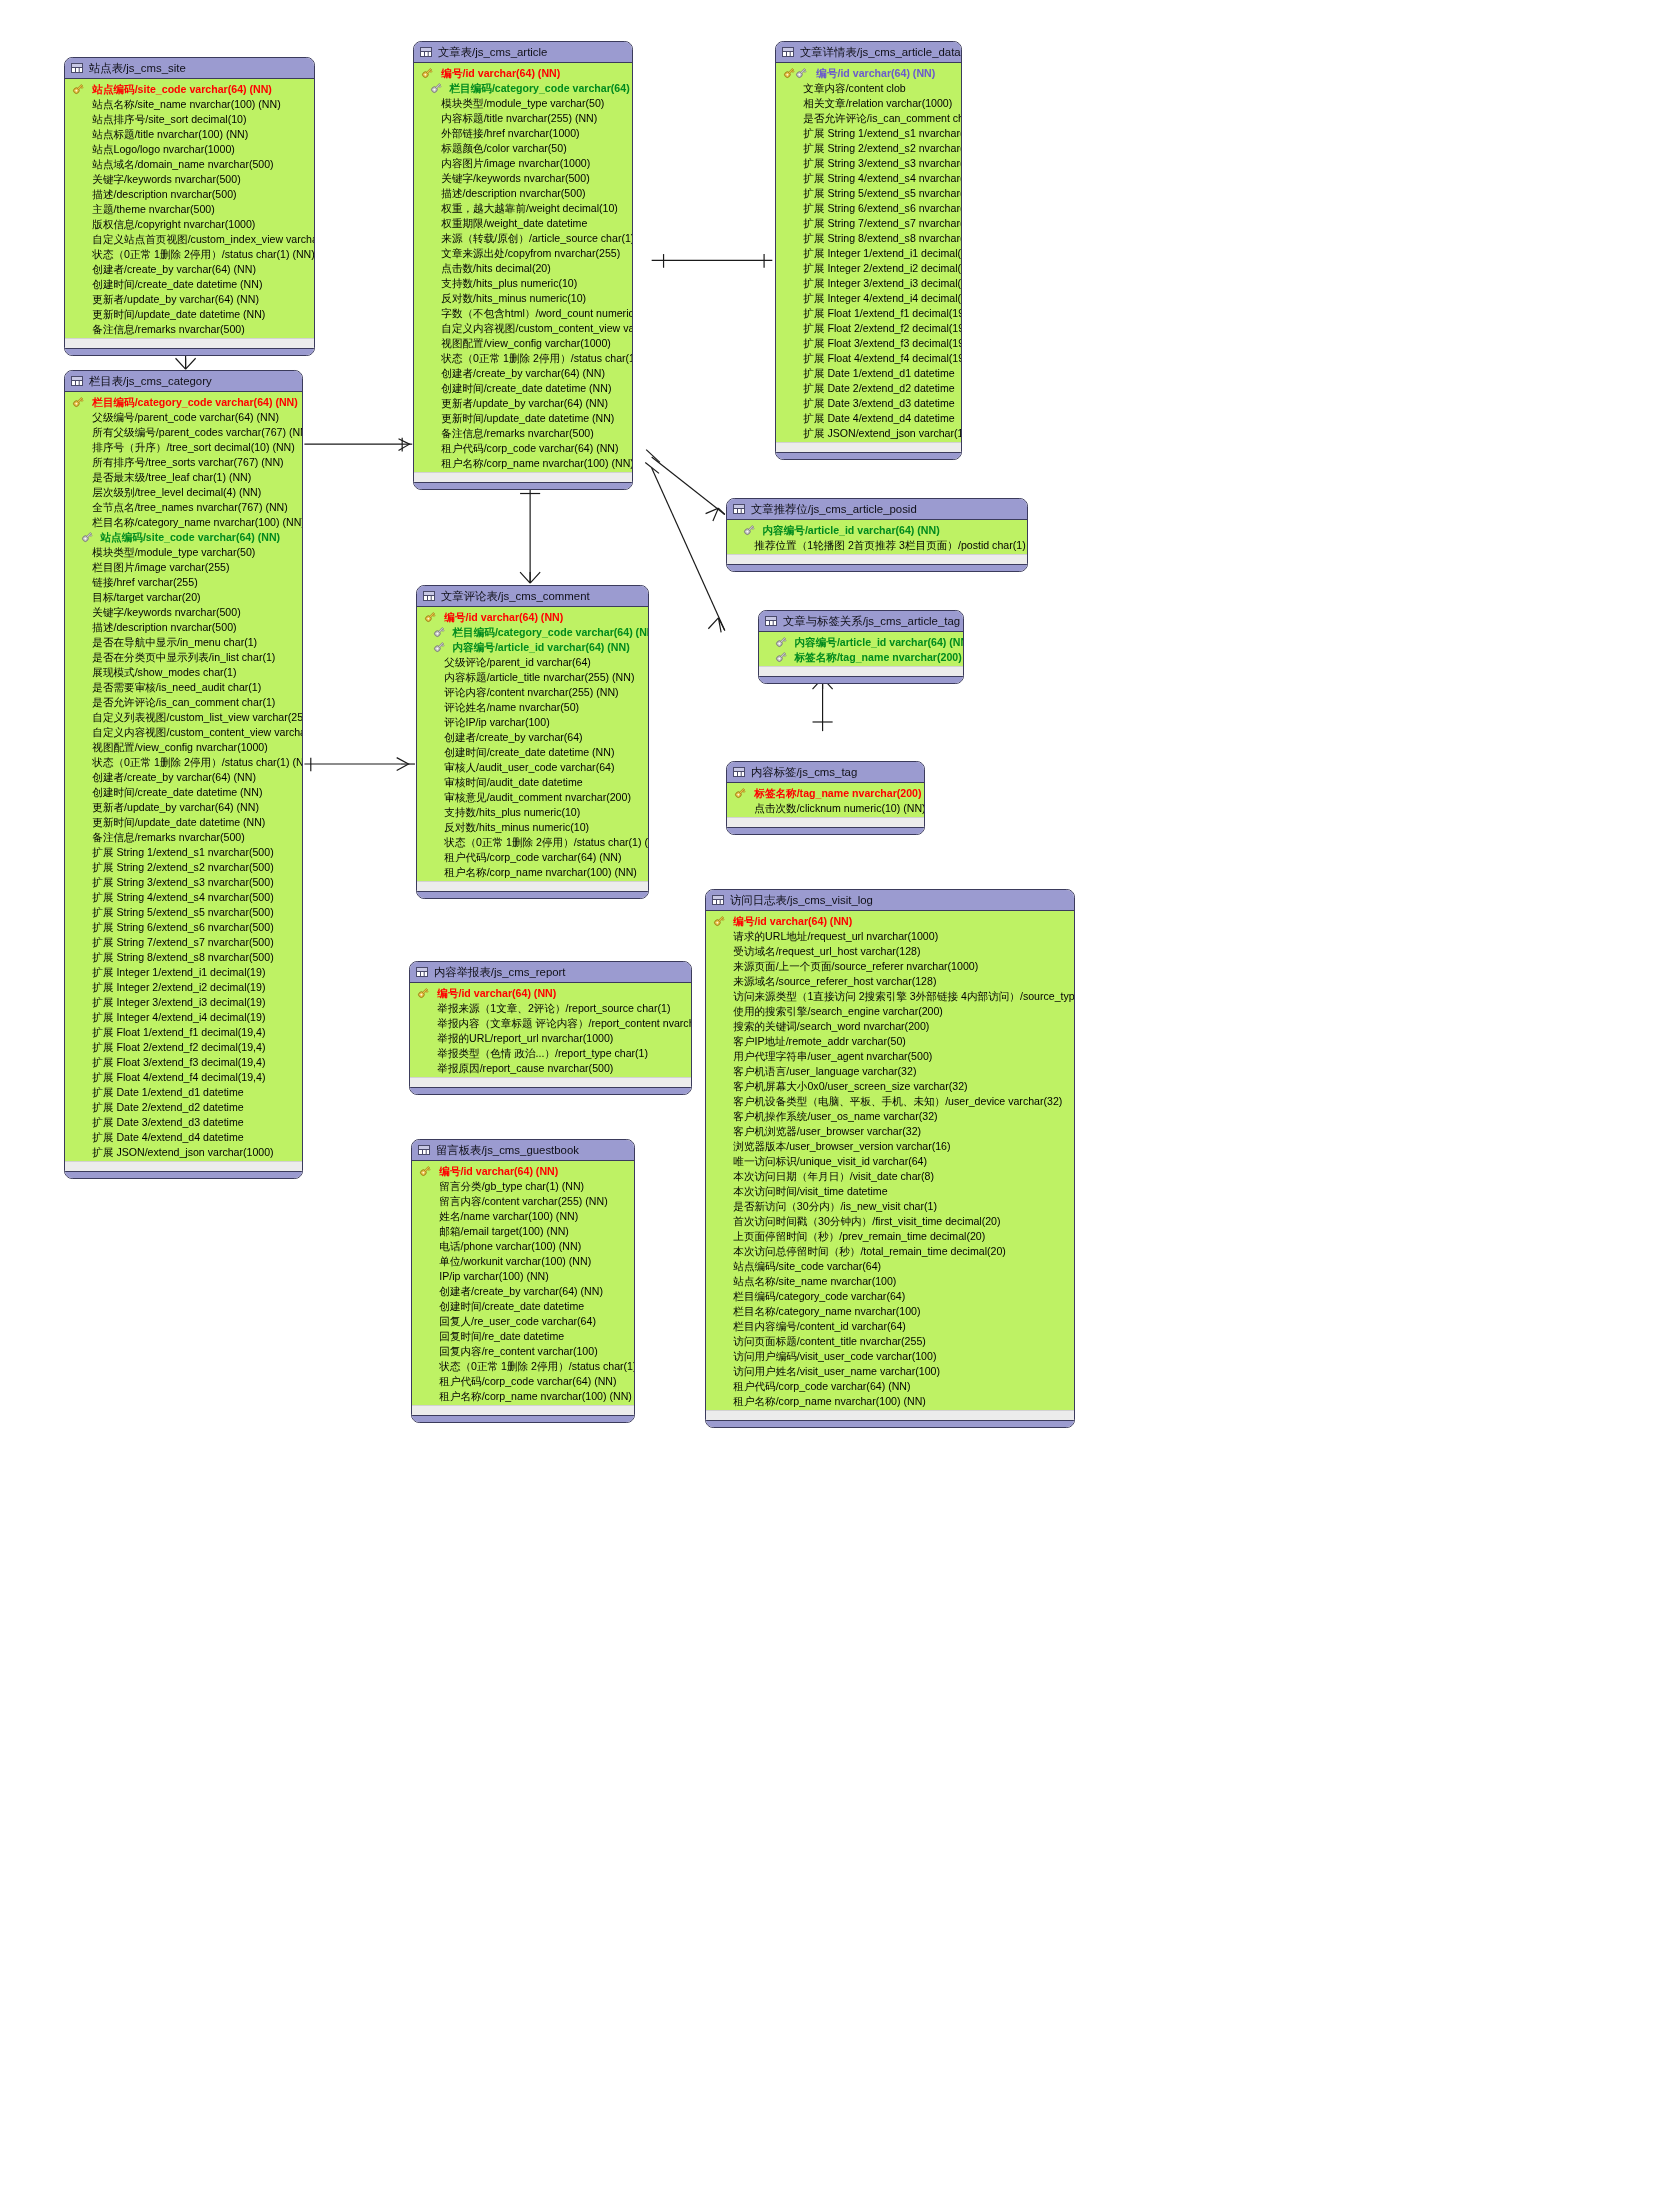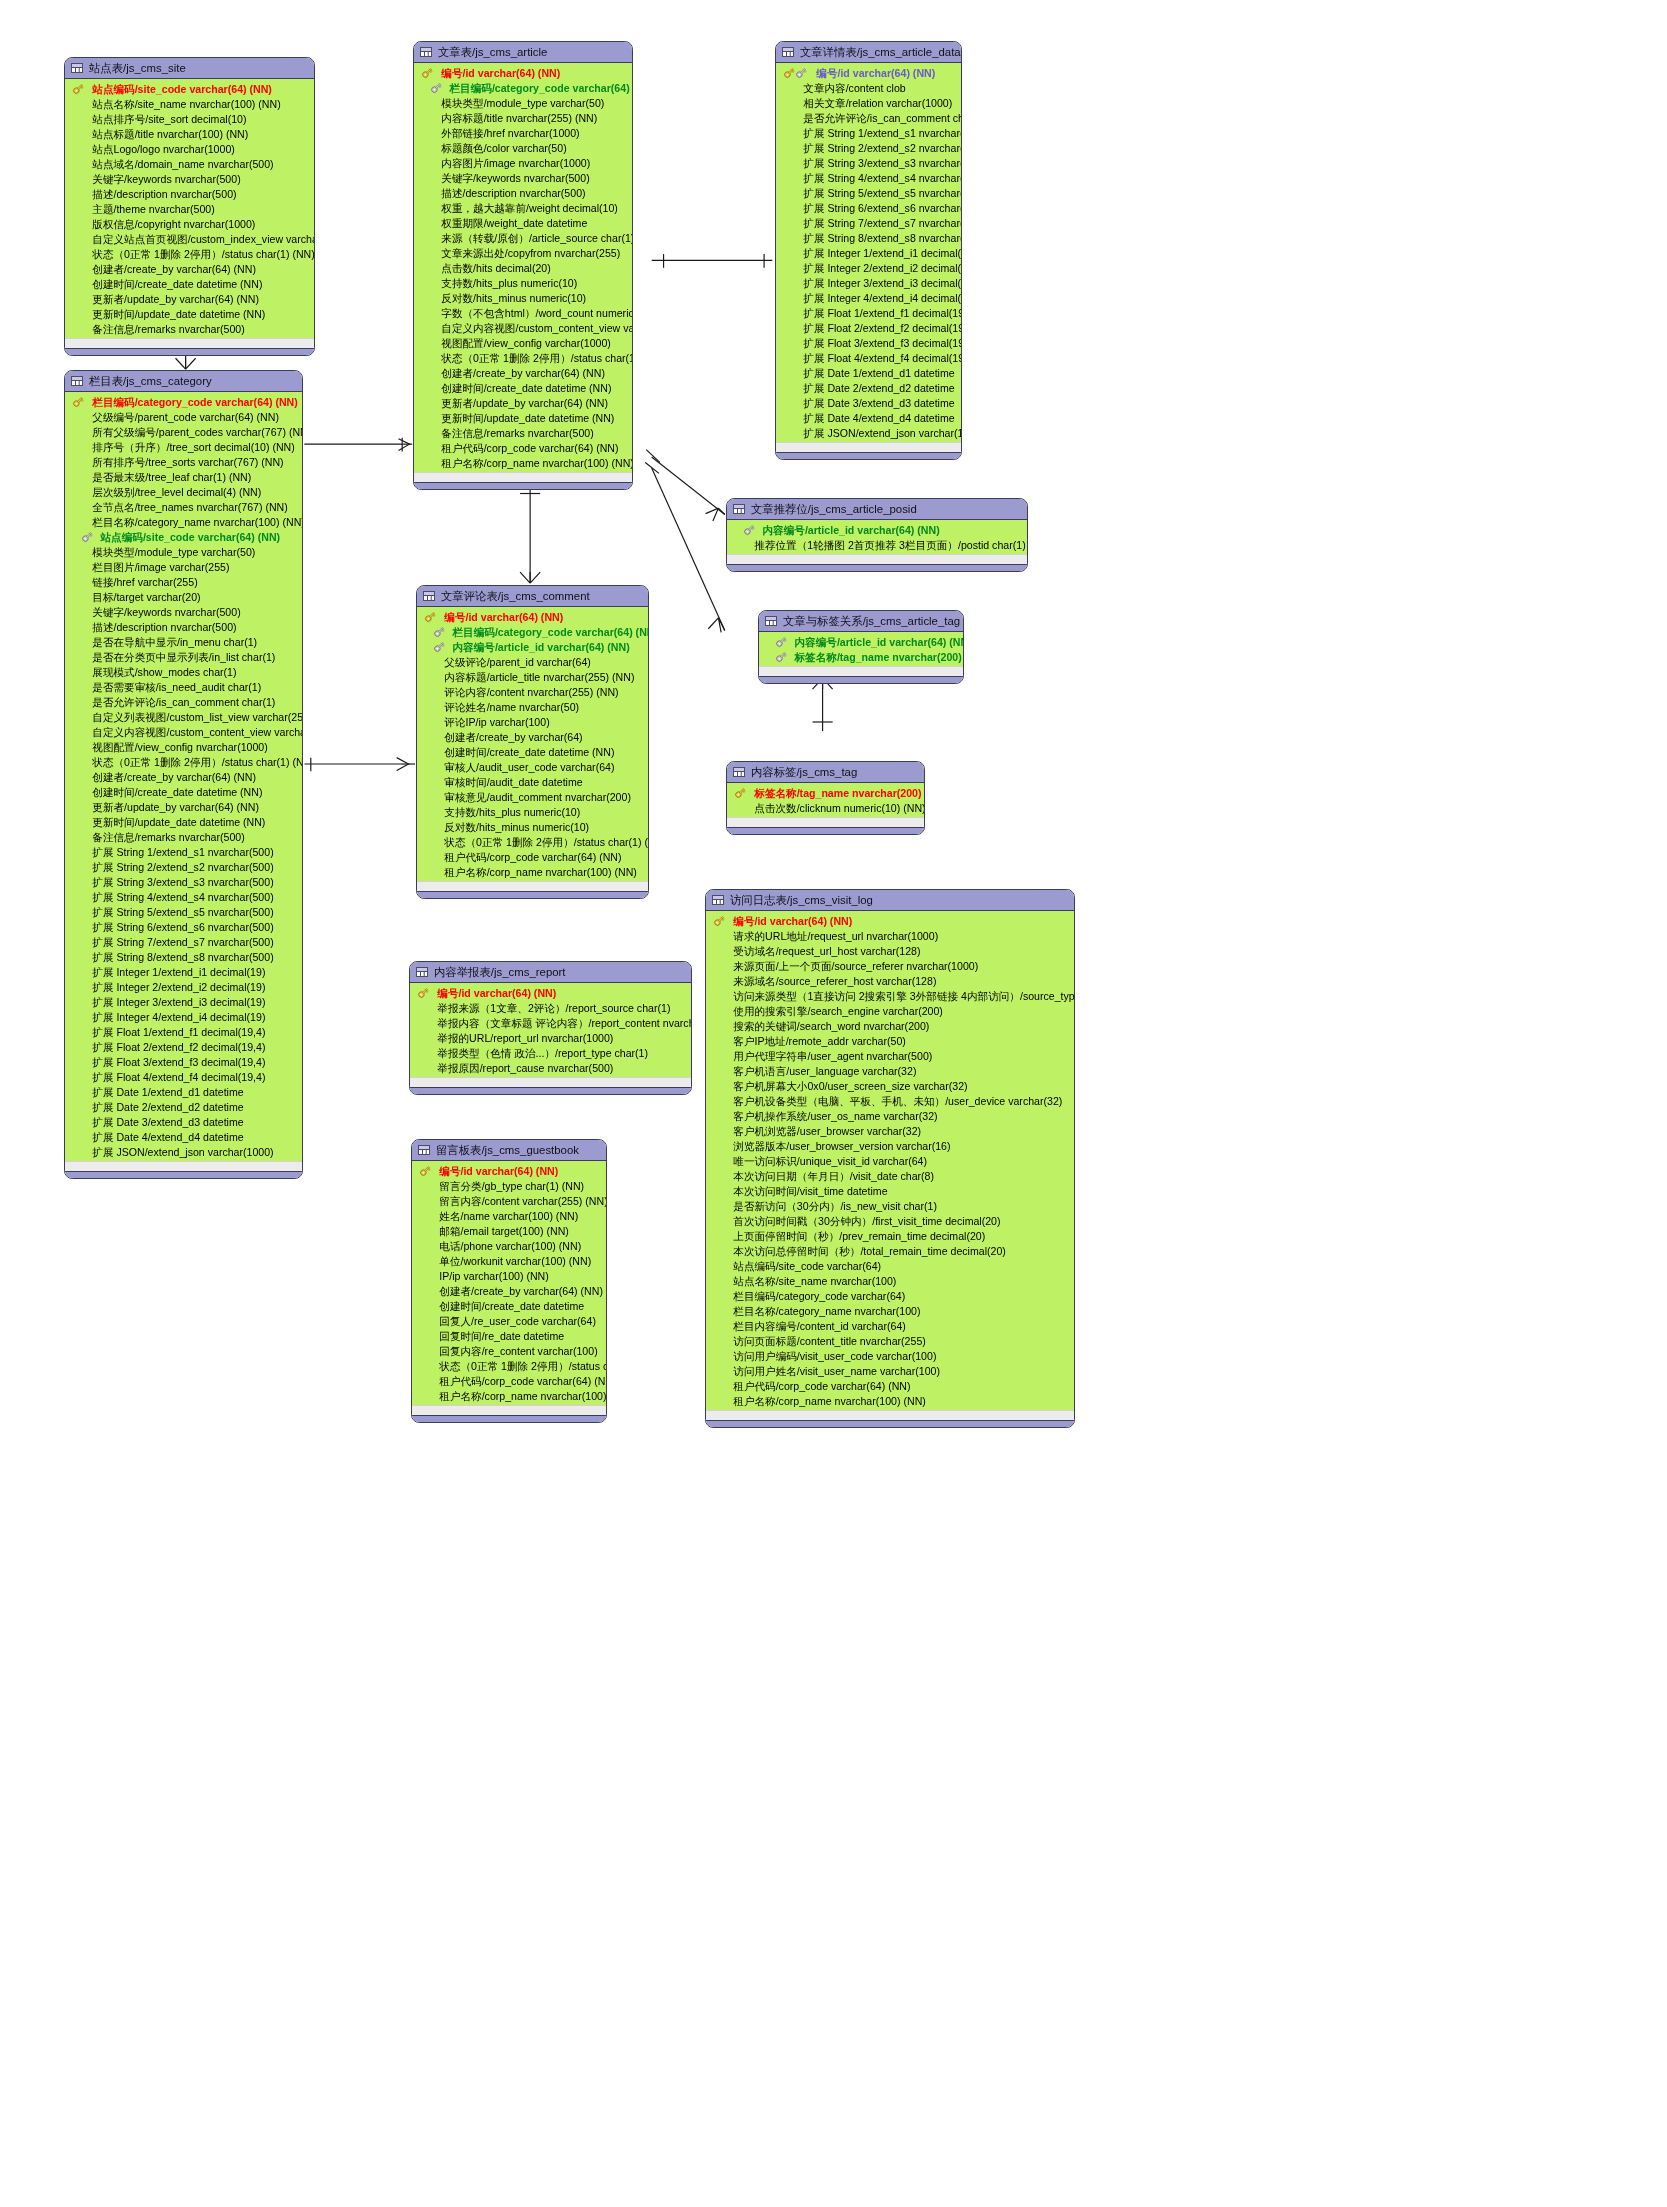--- a/index.html
+++ b/index.html
@@ -972,21 +972,21 @@
             <span class="ftxt ">举报类型（色情 政治...）/report_type char(1)</span>
           </div>
           <div class="fld">
             <span class="keyslot"></span>
             <span class="ftxt ">举报原因/report_cause nvarchar(500)</span>
           </div>
         </div>
         <div class="tbl-ft"></div>
         <div class="tbl-ft2"></div>
       </div>
-      <div class="tbl" style="left: 411px; top: 1139px; width: 196px;">
+      <div class="tbl" style="left: 411px; top: 1139px; width: 224px;">
         <div class="tbl-hd">
           <span class="grid-ico"></span>
           <span class="tname">留言板表/js_cms_guestbook</span>
         </div>
         <div class="tbl-body">
           <div class="fld">
             <span class="keyslot">
               <svg class="kico" width="12" height="12" viewBox="0 0 13 13">
                 <g transform="rotate(-45 6.5 6.5)">
                   <circle cx="4" cy="6.5" r="3" fill="#e8c34a" stroke="#9c7a12" stroke-width="1"></circle>

